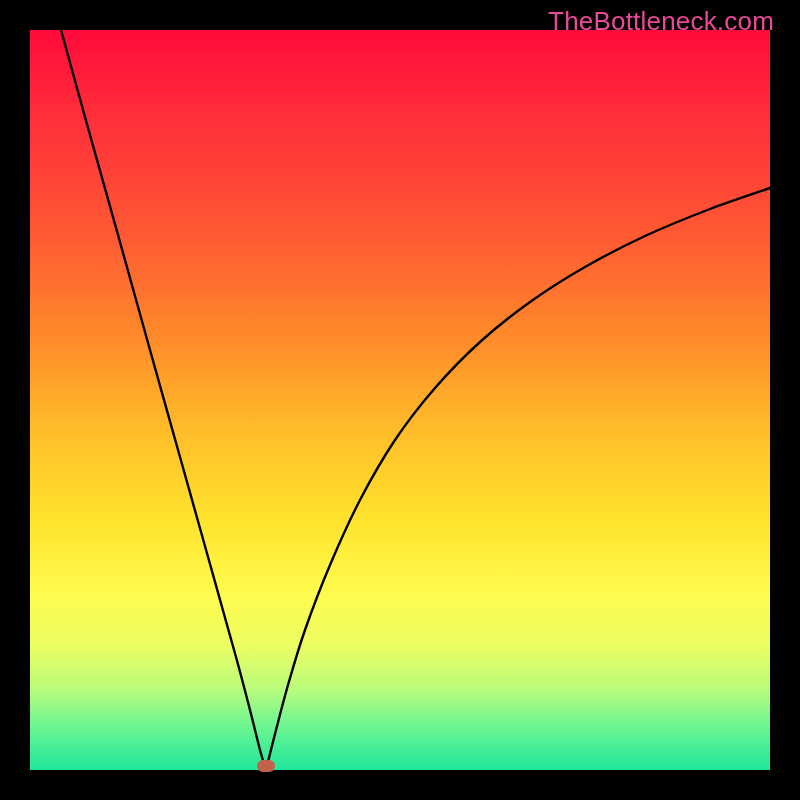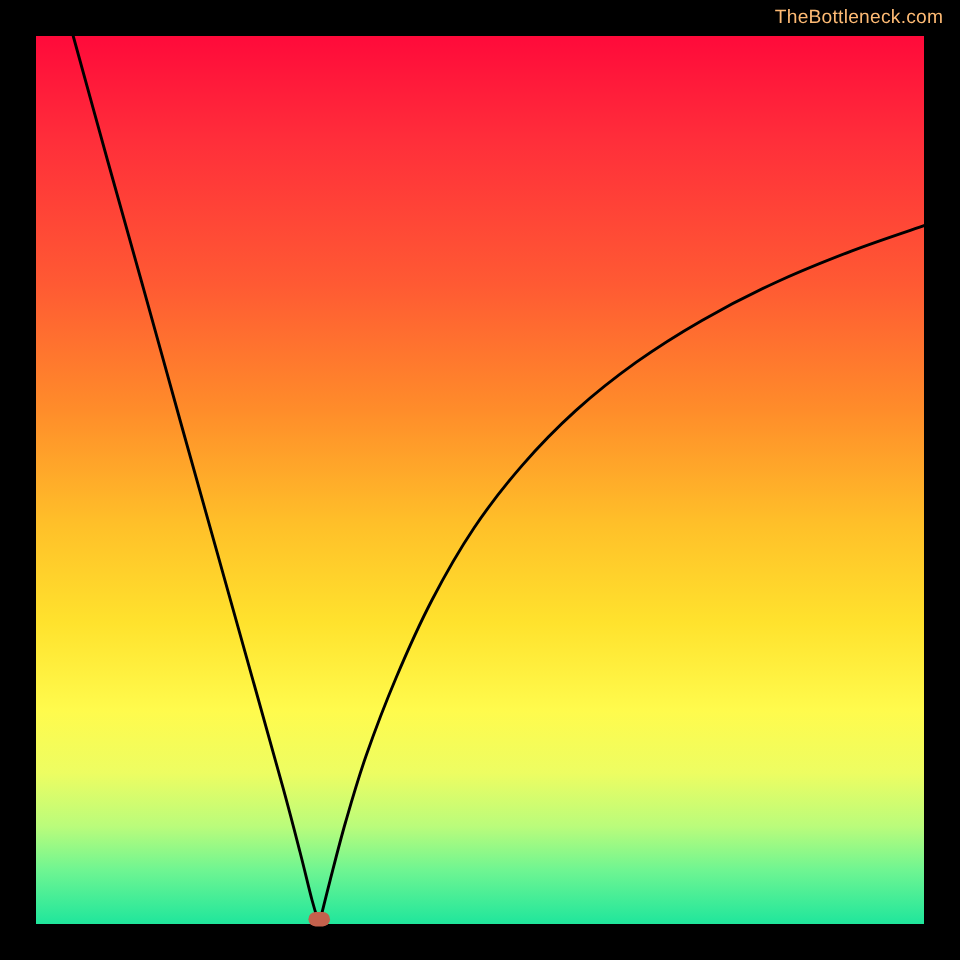--- a/index.html
+++ b/index.html
@@ -32,23 +32,23 @@
       #ffe22d 66%,
       #fffb4d 76%,
       #edfd62 83%,
       #bafc7b 89%,
       #6ef592 94%,
       #1fe69c 100%);
   }
   .watermark {
     position: absolute;
     top: 6px;
-    right: 14px;
-    color: #fdba74;
-    font-size: 16px;
+    right: 26px;
+    color: #ec4899;
+    font-size: 26px;
     letter-spacing: 0.2px;
     user-select: none;
   }
   svg.curve {
     position: absolute;
     left: 0;
     top: 0;
     width: 740px;
     height: 740px;
     overflow: visible;

